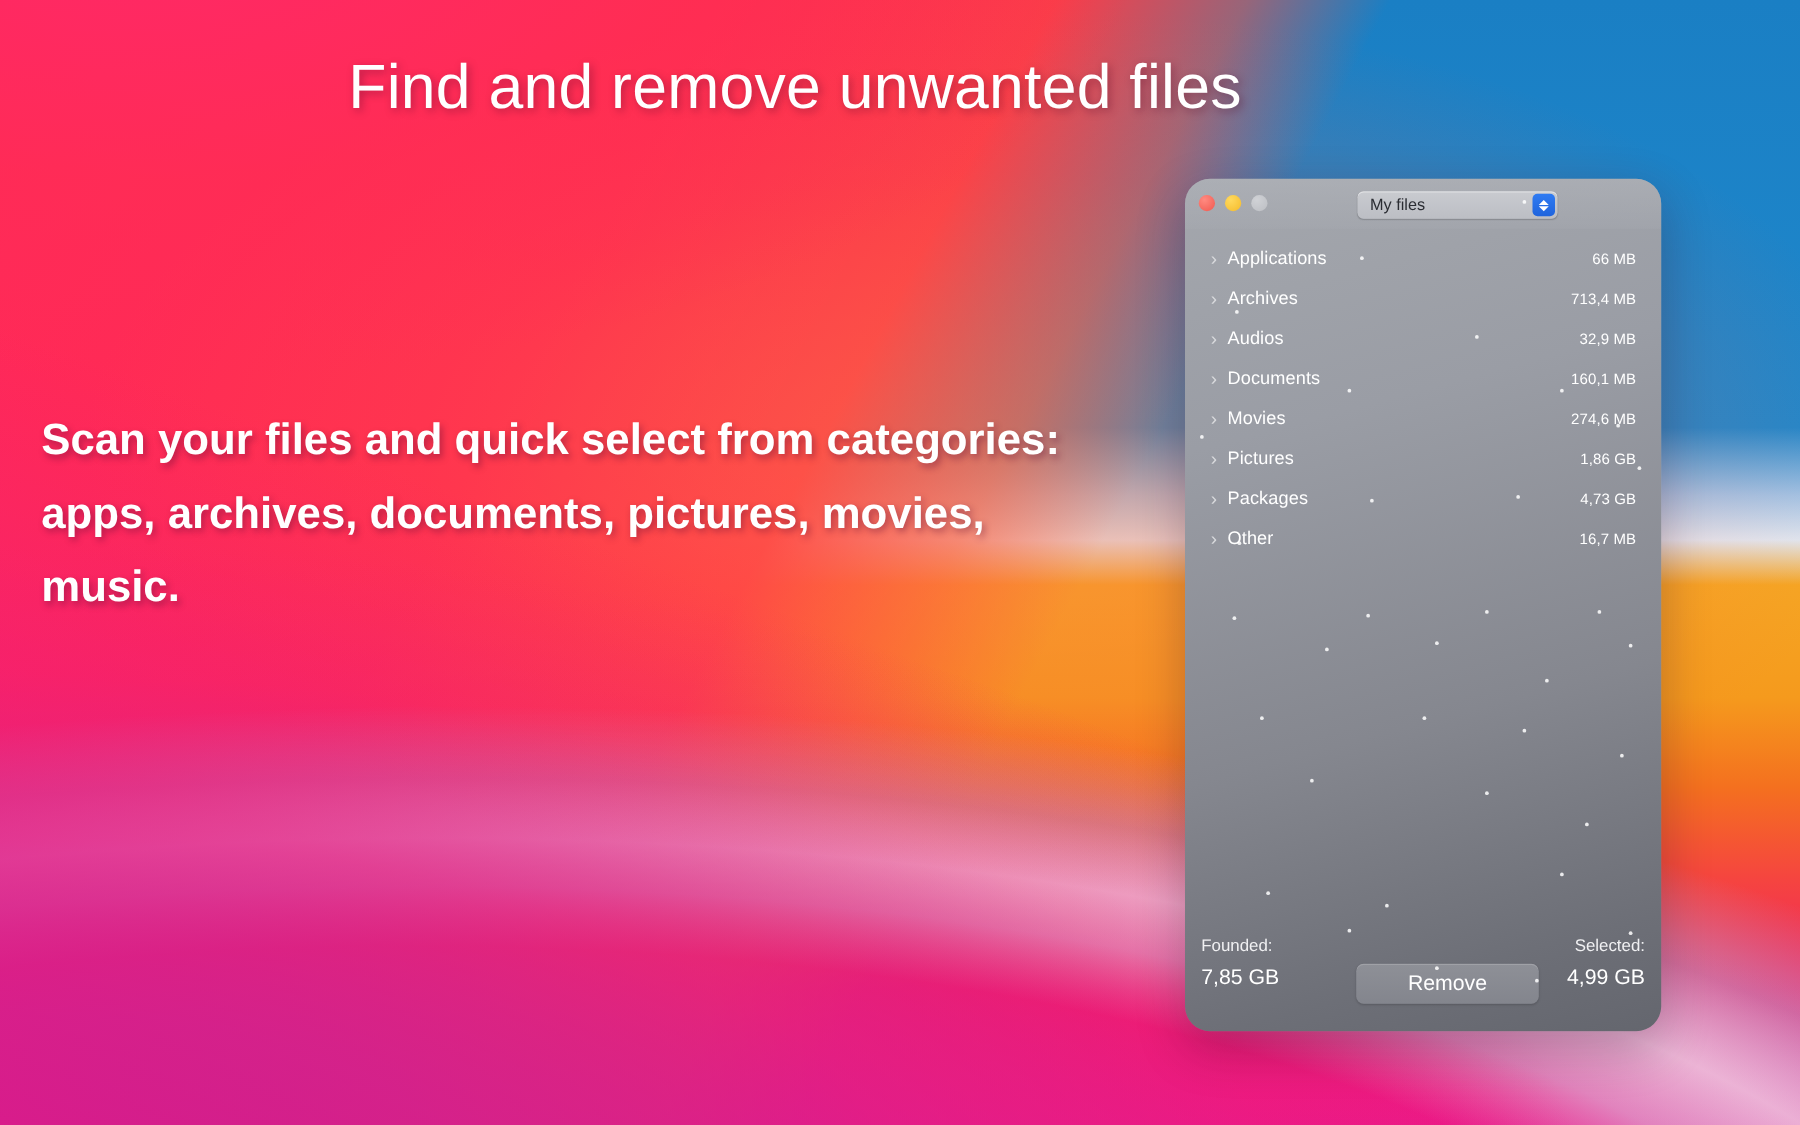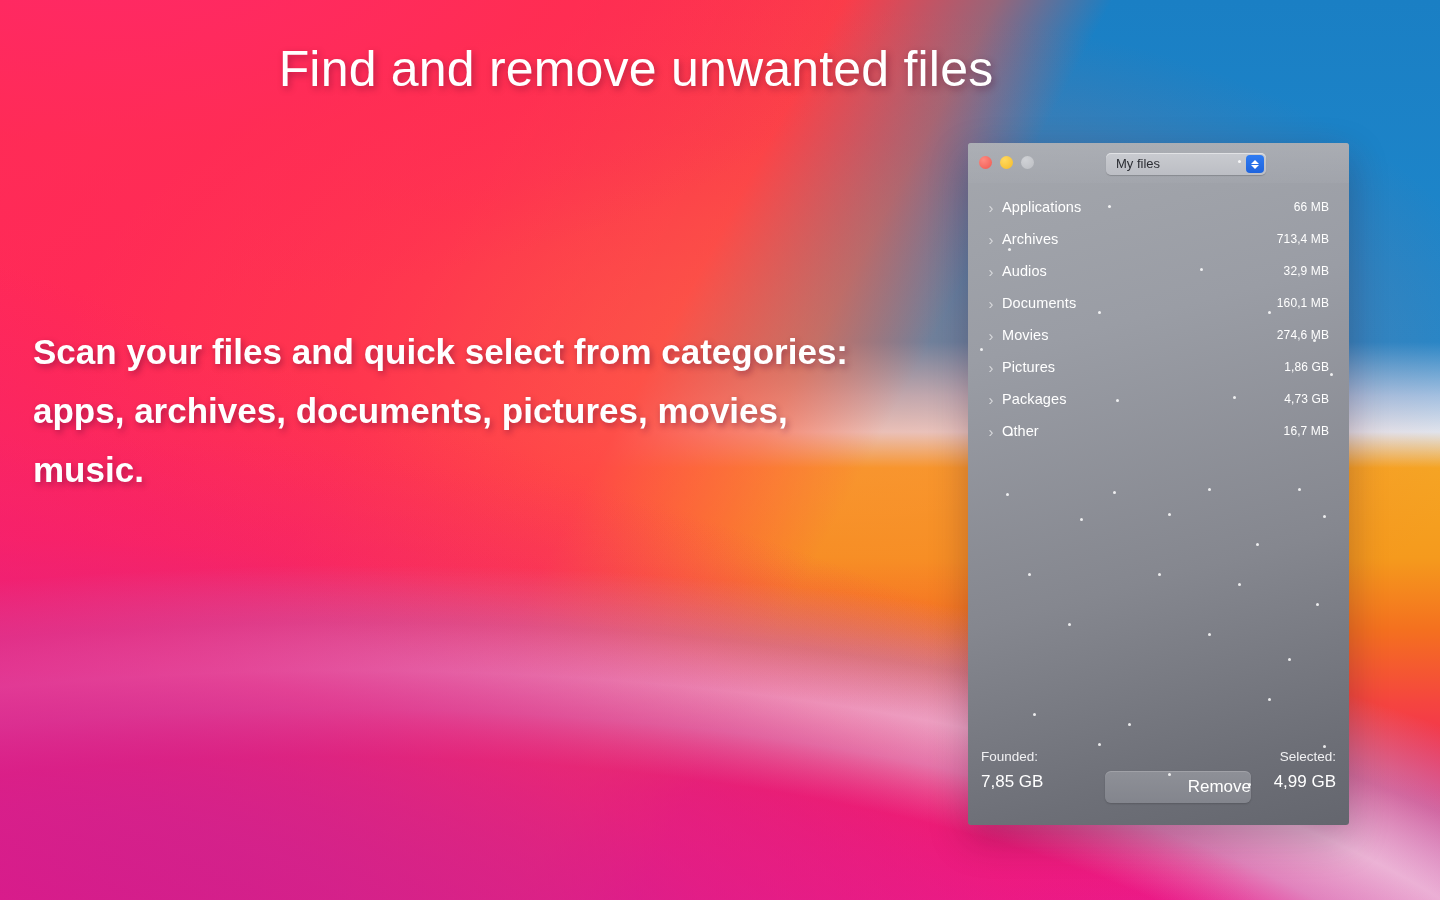--- a/index.html
+++ b/index.html
@@ -112,23 +112,23 @@
     line-height:59px;
     font-weight:700;
     color:#ffffff;
     text-shadow:2px 3px 6px rgba(90,10,50,0.45);
   }
   #para2{ margin-top:58px; }
 
   
   #app-window{
     position:absolute;
-    left:968px; top:143px;
+    left:948px; top:143px;
     width:381px; height:682px;
-    border-radius:3px;
+    border-radius:20px;
     background:linear-gradient(165deg,#a4a7ad 0%, #9a9da5 28%, #85878f 62%, #6d6f77 88%, #64666e 100%);
     box-shadow:0 14px 38px rgba(40,10,40,0.28);
     overflow:hidden;
   }
 
   
   #titlebar{
     position:relative;
     height:40px;
     background:linear-gradient(180deg, rgba(178,181,187,0.55), rgba(168,171,178,0.30));
@@ -221,21 +221,20 @@
     left:137px; top:24px;
     width:146px; height:32px;
     border-radius:6px;
     background:linear-gradient(180deg,#8e9097,#83858d);
     box-shadow:inset 0 1px 0 rgba(255,255,255,0.16), 0 1px 2px rgba(0,0,0,0.18);
     color:#ffffff;
     font-size:17px;
     font-family:"Liberation Sans", sans-serif;
     border:none;
     cursor:pointer;
-    text-align:right;
   }
 
   
   #specks{ position:absolute; inset:0; pointer-events:none; }
   .speck{
     position:absolute;
     width:3px; height:3px;
     border-radius:50%;
     background:rgba(255,255,255,0.85);
   }

